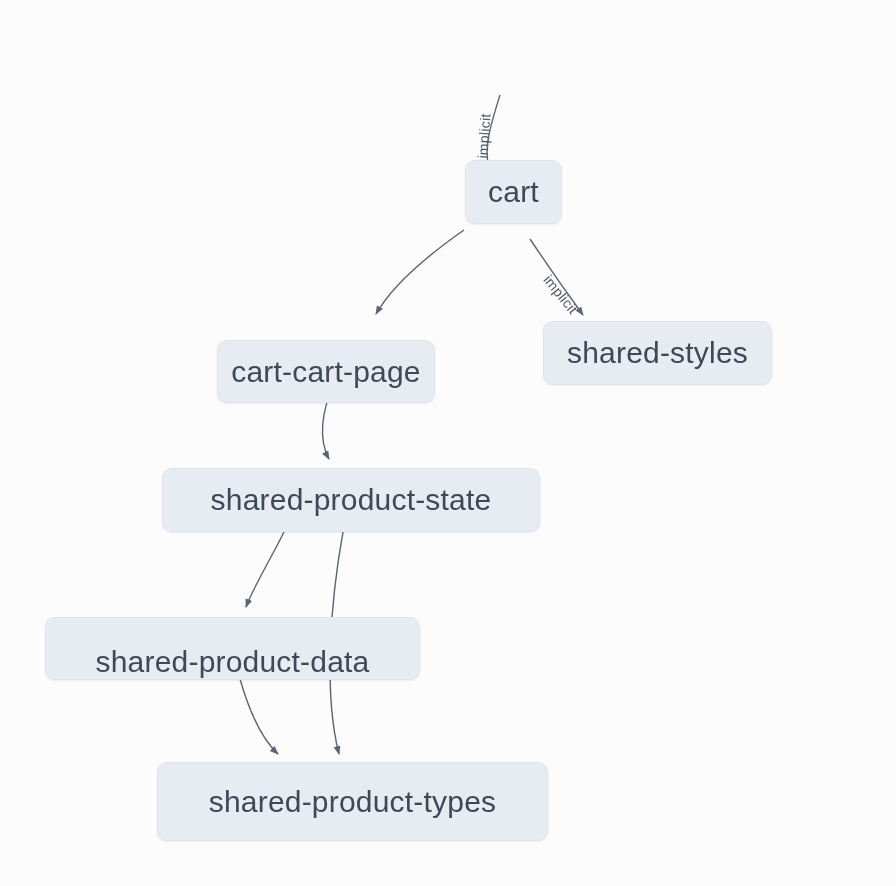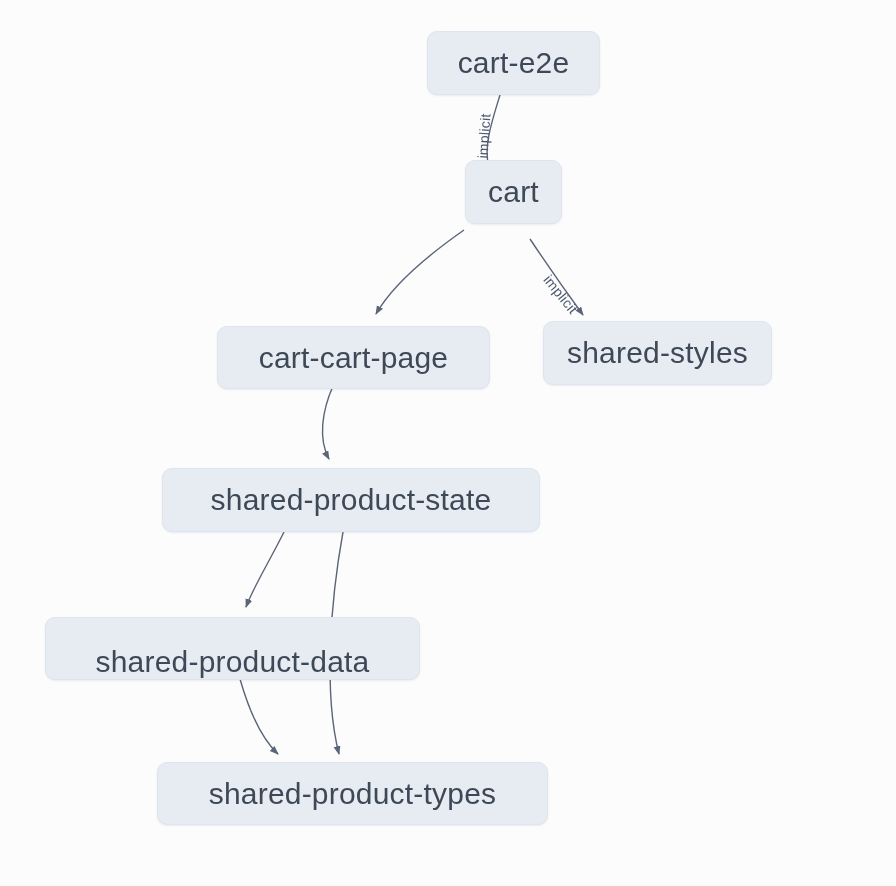--- a/index.html
+++ b/index.html
@@ -76,41 +76,38 @@
     <path class="edge" d="M 530,239 C 548,266 567,293 583,315" marker-end="url(#arrow)"></path>
     <path class="edge" d="M 333,386 C 322,411 318,439 329,459" marker-end="url(#arrow)"></path>
     <path class="edge" d="M 284,532 C 269,562 254,586 246,607" marker-end="url(#arrow)"></path>
     <path class="edge" d="M 343,532 C 331,598 323,692 339,754" marker-end="url(#arrow)"></path>
     <path class="edge" d="M 240,679 C 250,714 263,740 278,754" marker-end="url(#arrow)"></path>
 
     <text class="edge-label" transform="translate(485,136) rotate(-86)" dy="4">implicit</text>
     <text class="edge-label" transform="translate(560,295) rotate(51)" dy="4">implicit</text>
   </svg>
 
-  <div class="node" style="left:427px; top:31px; width:173px; height:64px;">
-    <span class="node-label">cart-e2e</span>
-  </div>
 
   <div class="node" style="left:465px; top:160px; width:97px; height:64px;">
     <span class="node-label">cart</span>
   </div>
 
-  <div class="node" style="left:217px; top:326px; width:273px; height:63px;">
+  <div class="node" style="left:217px; top:340px; width:218px; height:63px;">
     <span class="node-label">cart-cart-page</span>
   </div>
 
   <div class="node" style="left:543px; top:321px; width:229px; height:64px;">
     <span class="node-label">shared-styles</span>
   </div>
 
   <div class="node" style="left:162px; top:468px; width:378px; height:64px;align-items:center;">
     <span class="node-label">shared-product-state</span>
   </div>
 
   <div class="node" style="left:45px; top:617px; width:375px; height:63px;align-items:flex-end;">
     <span class="node-label">shared-product-data</span>
   </div>
 
-  <div class="node" style="left:157px; top:762px; width:391px; height:63px;">
+  <div class="node" style="left:157px; top:762px; width:391px; height:79px;">
     <span class="node-label">shared-product-types</span>
   </div>
 
 </div>
 
 </body></html>

